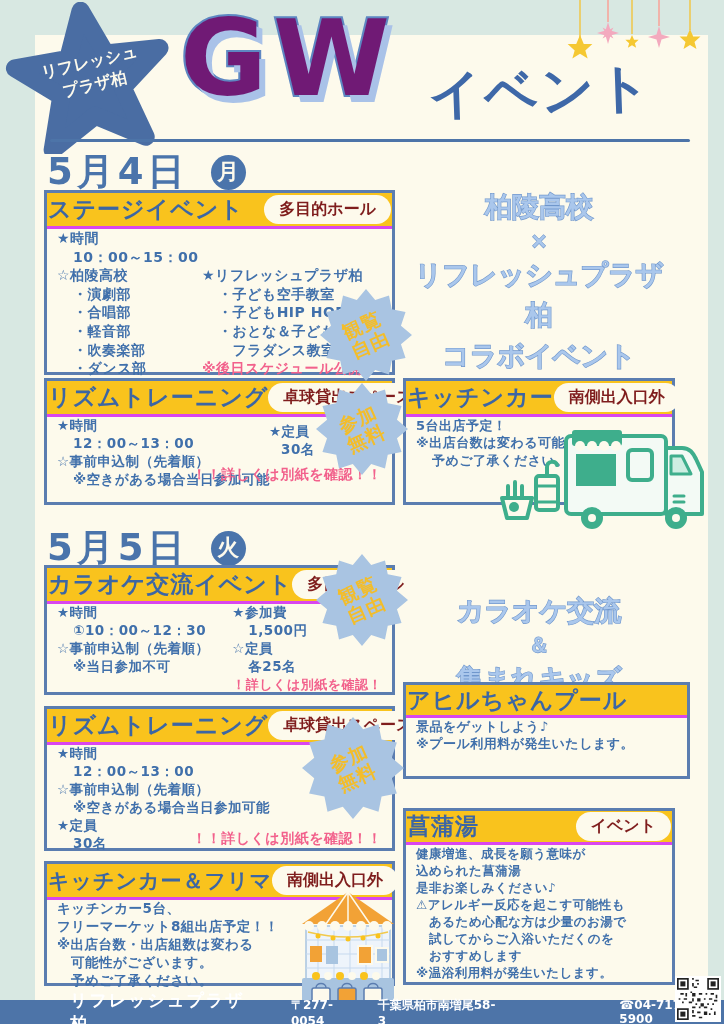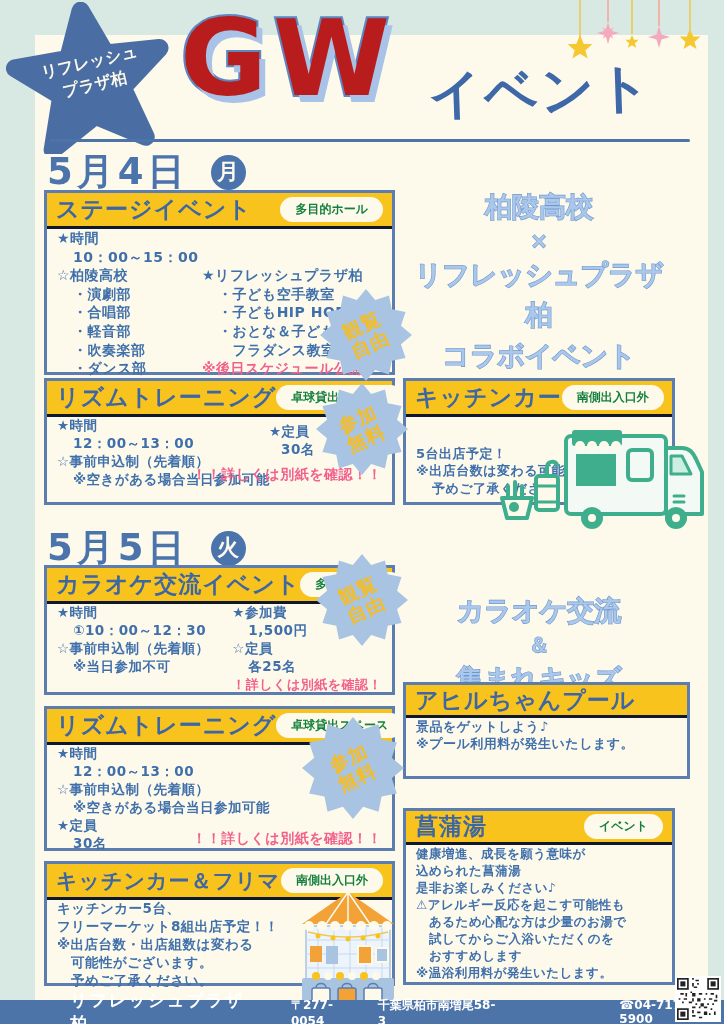--- a/index.html
+++ b/index.html
@@ -6,42 +6,42 @@
   html,body { width:724px; }
   body { font-family:"DejaVu Sans","Liberation Sans",sans-serif; }
   .page { position:relative; width:724px; height:1024px; background:#d8e8e2; overflow:hidden; }
   .panel { position:absolute; left:35px; top:35px; width:673px; height:965px; background:#fdfaec; }
 
   
   .star-logo { position:absolute; left:4px; top:2px; width:172px; height:152px; }
   .star-label { position:absolute; left:18px; top:48px; width:140px; transform:rotate(-13deg);
     color:#fdfaec; font-weight:bold; font-size:16px; line-height:1.45; text-align:center; white-space:pre-line; }
   .gw-title { position:absolute; left:180px; top:6px; font-size:106px; font-weight:900; line-height:1;
-    color:#b91c1c; -webkit-text-stroke:4px #5e87c2; paint-order:stroke fill; letter-spacing:6px;
+    color:#701a75; -webkit-text-stroke:4px #5e87c2; paint-order:stroke fill; letter-spacing:6px;
     text-shadow:6px 7px 0 #a9c2e8; }
   .event-title { position:absolute; left:428px; top:56px; font-size:53px; font-weight:900;
     color:#3e68a8; letter-spacing:2px; transform:rotate(-2deg); }
   .hang-stars { position:absolute; left:558px; top:0; }
   .title-underline { position:absolute; left:50px; top:139px; width:640px; height:3px;
     background:#4d74a8; border-radius:2px; }
 
   
   .dayhead { position:absolute; display:flex; align-items:center; gap:22px;
     font-size:37px; font-weight:900; color:#4a74ab; letter-spacing:4px; }
   .wk { width:35px; height:35px; border-radius:50%; background:#4a74ab; color:#fdfaec;
     font-size:22px; font-weight:900; display:flex; align-items:center; justify-content:center; letter-spacing:0; }
 
   
   .ebox { position:absolute; border:3px solid #5b7db0; background:#fdfaec; }
   .ehead { display:flex; align-items:center; justify-content:space-between;
-    background:#f9c31d; border-bottom:3px solid #0f172a; padding:0 9px; height:36px; }
+    background:#f9c31d; border-bottom:3px solid #d946ef; padding:0 1px; height:36px; }
   .etitle { font-weight:900; font-size:23px; color:#3c66a4; letter-spacing:1px; white-space:nowrap; }
   .etitle.sm { font-size:21px; }
-  .pill { background:#fdfaec; border-radius:15px; padding:4px 15px; font-size:12px;
-    font-weight:bold; color:#15803d; white-space:nowrap; }
+  .pill { background:#fdfaec; border-radius:15px; padding:4px 15px; font-size:16px;
+    font-weight:bold; color:#7f1d1d; white-space:nowrap; }
   .ebody { position:relative; padding:0 10px; font-weight:bold; color:#4070ab;
     font-size:14px; line-height:1.33; letter-spacing:0.5px; }
   .line { white-space:nowrap; }
   .indent { padding-left:16px; }
   .pink { color:#f2618c; }
   .note-br { position:absolute; right:10px; bottom:5px; font-size:14px; }
   .cols { display:flex; }
   .rel { position:relative; }
 
   
@@ -144,21 +144,21 @@
         <span>参加
 無料</span>
       </div>
     </div>
 
     <div class="ebox" style="left:368px; top:343px; width:272px; height:127px;">
       <div class="ehead">
         <span class="etitle">キッチンカー</span>
         <span class="pill">南側出入口外</span>
       </div>
-      <div class="ebody" style="font-size:13px;margin-top:28px;">
+      <div class="ebody" style="font-size:13px;">
         <div class="line">5台出店予定！</div>
         <div class="line">※出店台数は変わる可能性がございます。</div>
         <div class="line indent">予めご了承ください。</div>
       </div>
 
       <svg class="illu" style="right:-36px; bottom:-36px;" width="230" height="120" viewBox="0 0 230 120">
         <g stroke="#3eae8c" stroke-width="4" stroke-linecap="round" stroke-linejoin="round" fill="none">
           <path d="M24 80 l5 20 h20 l5 -20 z" fill="#fdfaec"></path>
           <path d="M30 80 v-12 M37 80 v-16 M44 80 v-12"></path>
           <rect x="58" y="58" width="22" height="34" rx="3" fill="#fdfaec"></rect>

